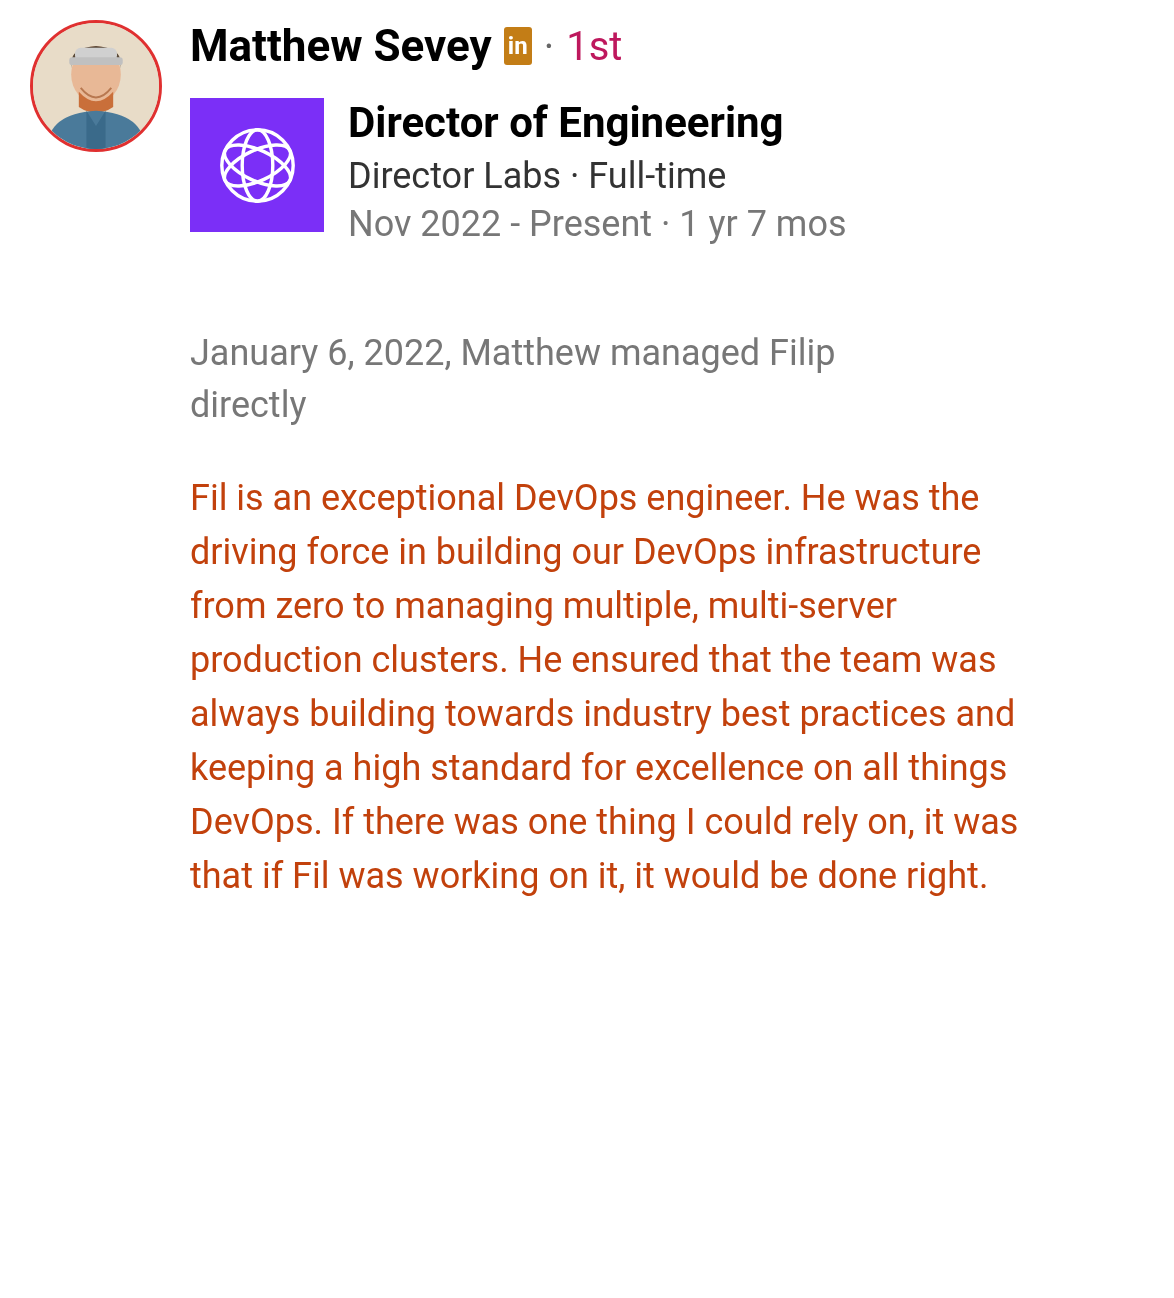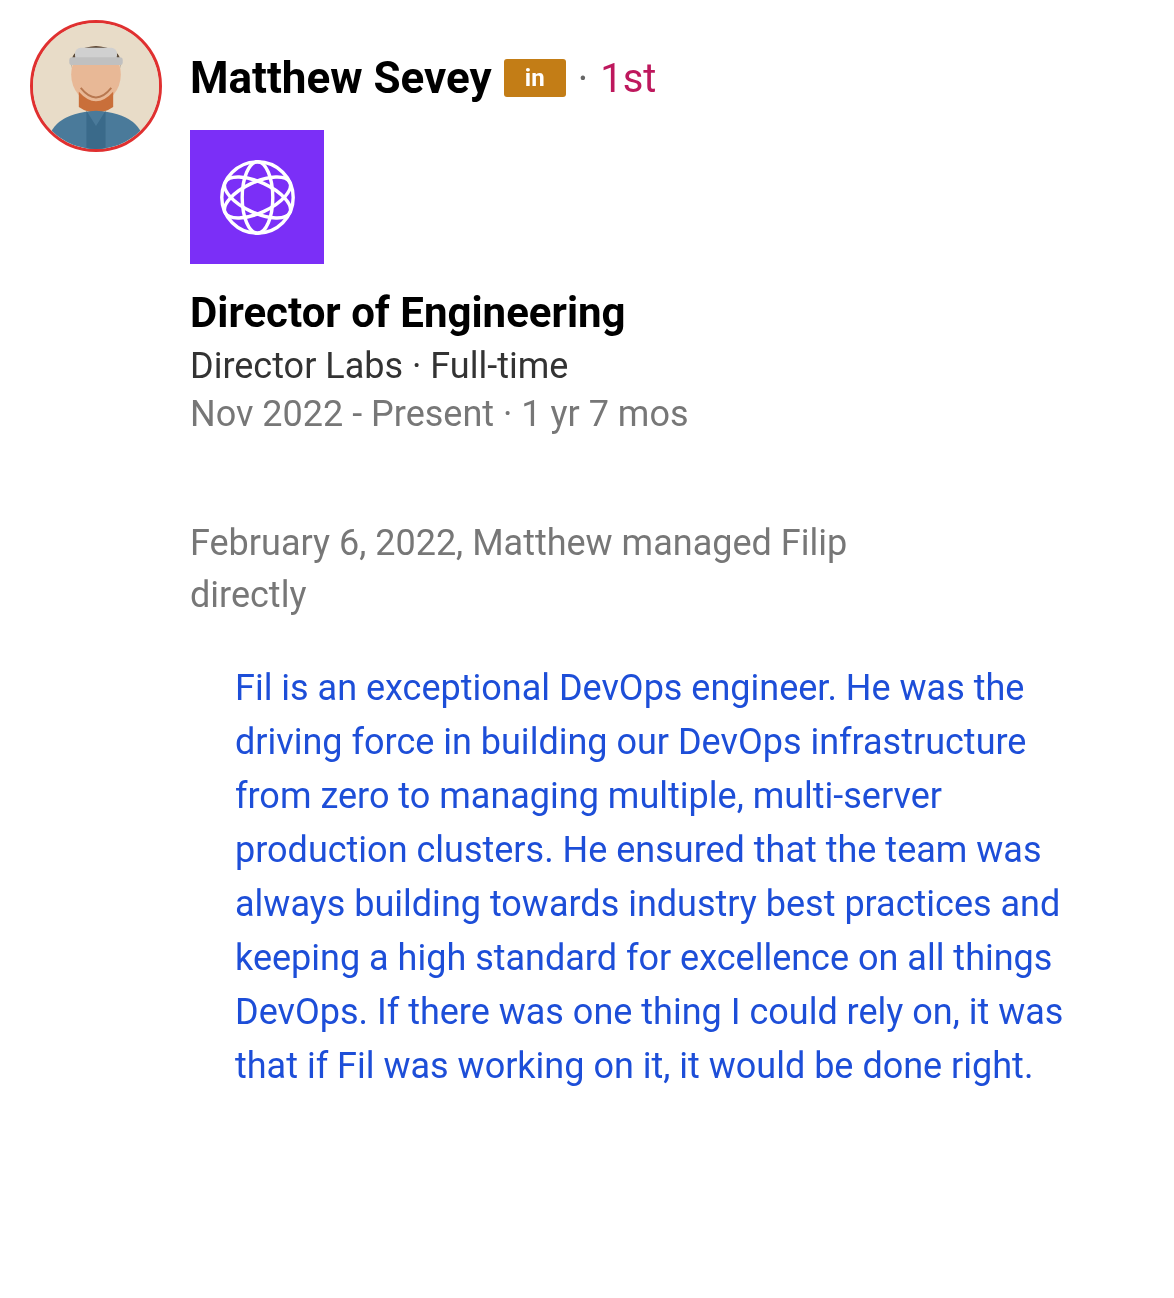--- a/index.html
+++ b/index.html
@@ -25,29 +25,28 @@
     position: relative;
   }
   .avatar svg { width: 100%; height: 100%; display: block; }
   .main { flex: 1; }
   .name-row {
     display: flex;
     align-items: center;
     gap: 12px;
     margin-bottom: 26px;
     flex-wrap: wrap;
-    margin-top: 32px;
   }
   .name {
     font-size: 44px;
     font-weight: 700;
     color: #000;
   }
   .linkedin-badge {
-    width: 62px;
+    width: 28px;
     height: 38px;
     background: #c37d16;
     display: inline-flex;
     align-items: center;
     justify-content: center;
     color: #fff;
     font-weight: 700;
     font-size: 24px;
     border-radius: 3px;
   }
@@ -56,21 +55,20 @@
     font-size: 40px;
   }
   .connection-degree {
     font-size: 40px;
     color: #be185d;
   }
   .position-block {
     display: flex;
     gap: 24px;
     margin-bottom: 80px;
-    flex-direction: column;
   }
   .company-logo {
     width: 134px;
     height: 134px;
     background: #7b2ff7;
     display: flex;
     align-items: center;
     justify-content: center;
     flex-shrink: 0;
   }
@@ -94,24 +92,23 @@
   }
   .relationship-date {
     font-size: 36px;
     color: #777;
     margin-bottom: 40px;
     line-height: 1.45;
     max-width: 700px;
   }
   .recommendation-body {
     font-size: 36px;
-    color: #1d4ed8;
+    color: #c2410c;
     line-height: 1.5;
     max-width: 830px;
-    margin-left: 45px;
   }
 </style>
 </head>
 <body>
 
 <div class="container">
 
   <div class="avatar">
     <svg viewBox="0 0 132 132">
       <rect width="132" height="132" fill="#e8dcc8"></rect>
@@ -154,18 +151,18 @@
           <span>Full-time</span>
         </div>
         <div class="date-line">
           <span>Nov 2022 - Present</span>
           <span>·</span>
           <span>1 yr 7 mos</span>
         </div>
       </div>
     </div>
 
-    <div class="relationship-date">February 6, 2022, Matthew managed Filip directly</div>
+    <div class="relationship-date">January 6, 2022, Matthew managed Filip directly</div>
 
     <div class="recommendation-body">Fil is an exceptional DevOps engineer. He was the driving force in building our DevOps infrastructure from zero to managing multiple, multi-server production clusters. He ensured that the team was always building towards industry best practices and keeping a high standard for excellence on all things DevOps. If there was one thing I could rely on, it was that if Fil was working on it, it would be done right.</div>
 
   </div>
 </div>
 
 </body></html>

